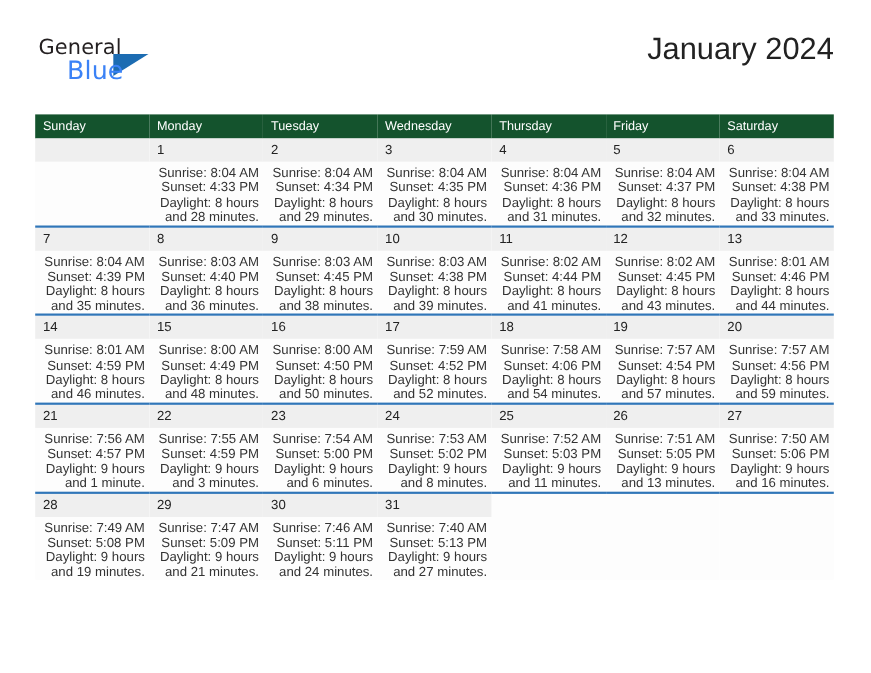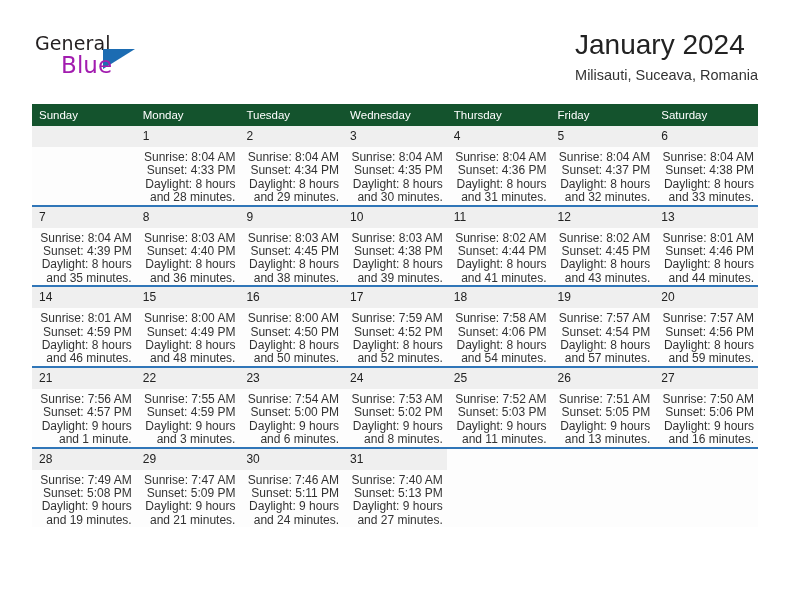--- a/index.html
+++ b/index.html
@@ -43,21 +43,21 @@
     font-size: 19px;
     color: #231f20;
     letter-spacing: 0.1px;
     font-family: "DejaVu Sans", sans-serif;
   }
   .logo-blue {
     position: absolute;
     left: 29px;
     top: 20px;
     font-size: 23px;
-    color: #a21caf;
+    color: #3b82f6;
     letter-spacing: 0.1px;
     font-family: "DejaVu Sans", sans-serif;
   }
   .logo-triangle {
     position: absolute;
     left: 71px;
     top: 17px;
     width: 0;
     height: 0;
     border-left: 32px solid #1c6cb2;
@@ -146,21 +146,20 @@
   <div class="header">
 
     <div class="logo">
       <span class="logo-general">General</span>
       <span class="logo-triangle"></span>
       <span class="logo-blue">Blue</span>
     </div>
 
     <div class="title-block">
       <div class="cal-title">January 2024</div>
-      <div class="cal-subtitle">Milisauti, Suceava, Romania</div>
     </div>
 
   </div>
 
   <table class="calendar">
     <colgroup>
       <col style="width:14.2857%">
         <col style="width:14.2857%">
         <col style="width:14.2857%">
       <col style="width:14.2857%">

